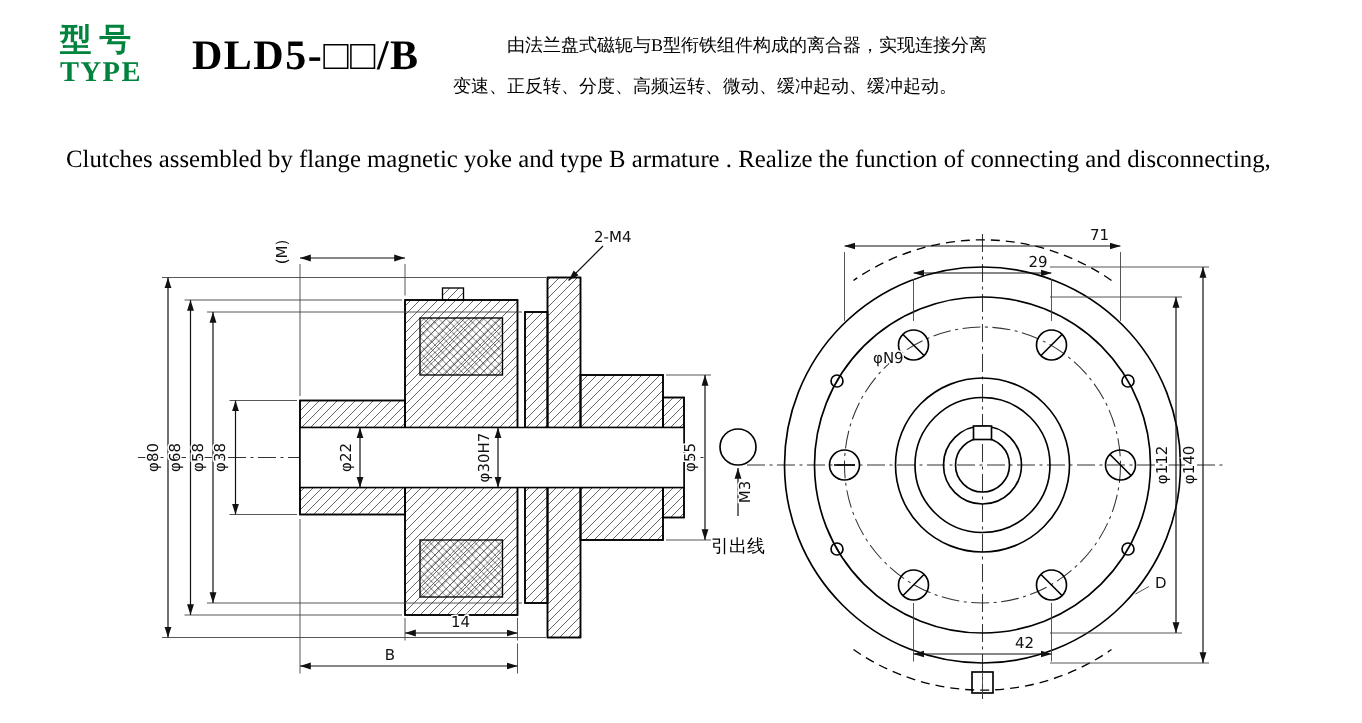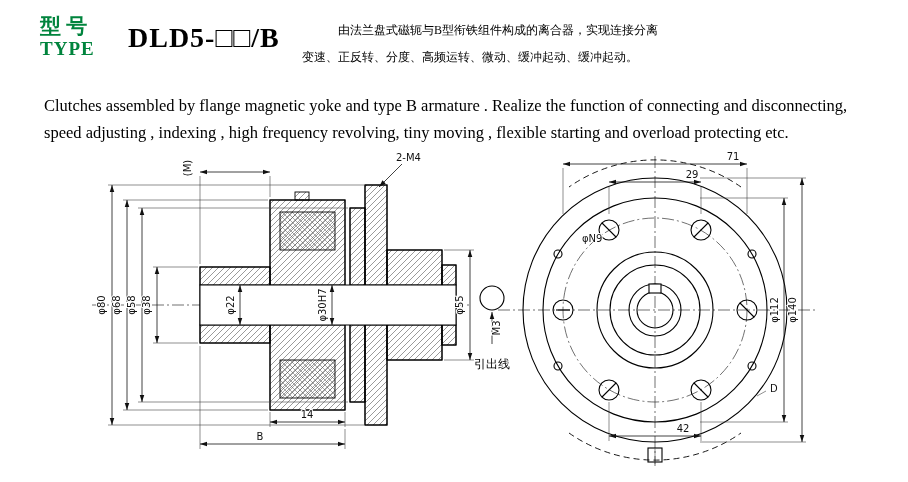--- a/index.html
+++ b/index.html
@@ -33,21 +33,20 @@
   <div class="type-en">TYPE</div>
   <div class="model">DLD5-□□/B</div>
 
   <div class="desc-cn">
     <div class="l1">由法兰盘式磁轭与B型衔铁组件构成的离合器，实现连接分离</div>
     <div class="l2">变速、正反转、分度、高频运转、微动、缓冲起动、缓冲起动。</div>
   </div>
 
   <div class="desc-en">
     <div>Clutches assembled by flange magnetic yoke and type B armature . Realize the function of connecting and disconnecting,</div>
-    <div>speed adjusting , indexing , high frequency revolving, tiny moving , flexible starting and overload protecting etc.</div>
   </div>
 
   <svg class="drawing" width="908" height="332" viewBox="0 0 908 332">
     <defs>
       <marker id="arr" viewBox="0 0 10 10" refX="10" refY="5" markerWidth="9" markerHeight="9" orient="auto-start-reverse">
         <path d="M0,1.8 L10,5 L0,8.2 Z" fill="#111"></path>
       </marker>
       <pattern id="h" patternUnits="userSpaceOnUse" width="6" height="6">
         <path d="M0,6 L6,0" stroke="#555" stroke-width="0.6"></path>
       </pattern>

